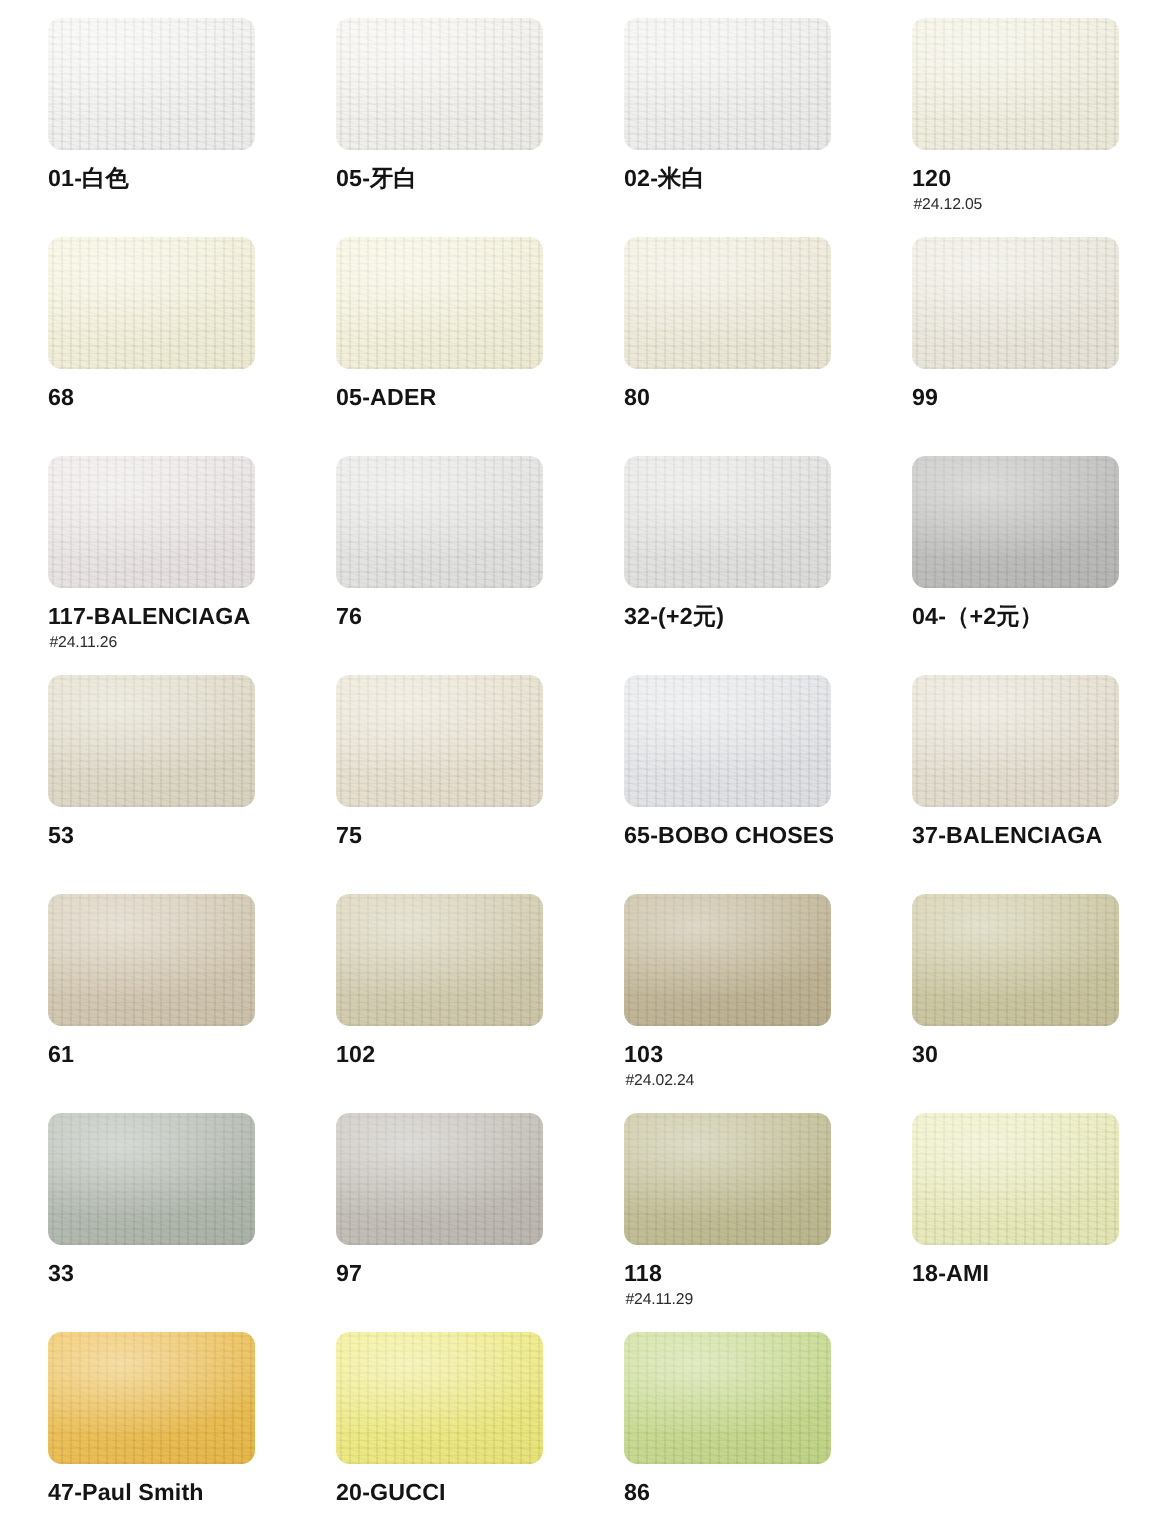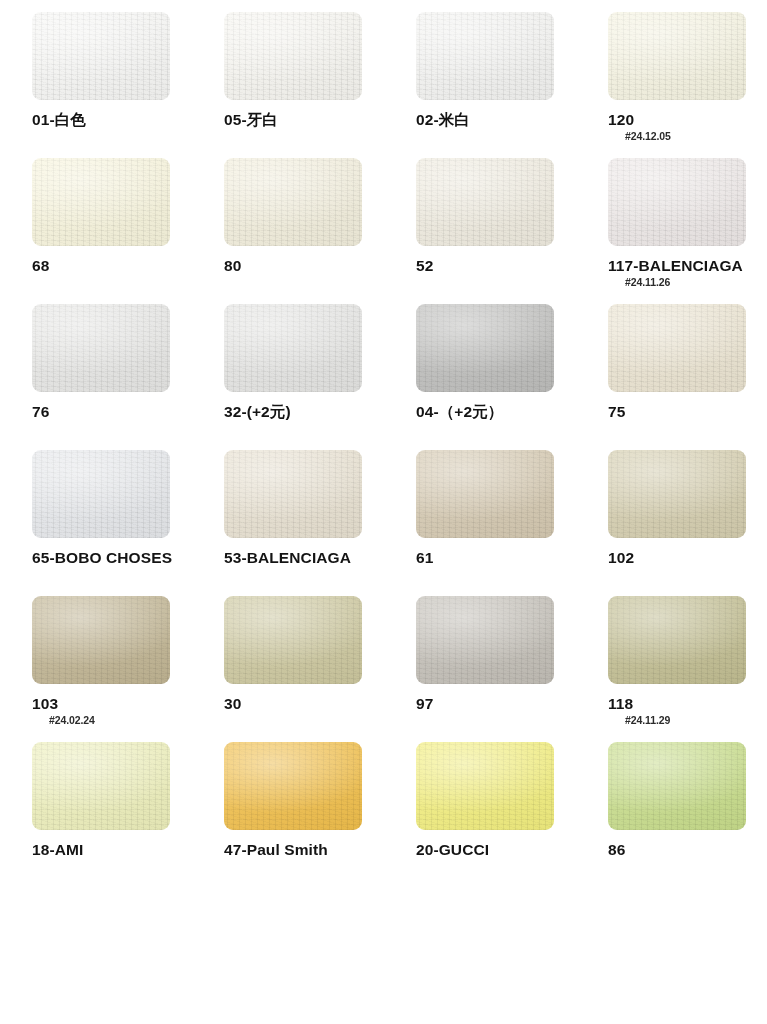--- a/index.html
+++ b/index.html
@@ -85,24 +85,24 @@
     top: 98px;
     font-size: 15.5px;
     font-weight: 700;
     letter-spacing: 0.1px;
     white-space: nowrap;
     line-height: 1.25;
     color: #141414;
   }
   .swatch-sublabel {
     position: absolute;
-    left: 17px;
+    left: 1px;
     top: 118px;
     font-size: 10.5px;
-    font-weight: 700;
+    font-weight: 400;
     letter-spacing: -0.1px;
     white-space: nowrap;
     color: #2b2b2b;
   }
   .swatch-sublabel:empty { display: none; }
 </style>
 </head>
 <body>
 
 <div id="swatch-grid">
@@ -136,32 +136,39 @@
       <div class="swatch-sublabel">#24.12.05</div>
     </div>
     <div class="swatch-cell">
       <div class="swatch-chip" style="background-color: rgb(248, 245, 221);">
         <div class="knit"></div>
         <div class="sheen"></div>
       </div>
       <div class="swatch-label">68</div>
     </div>
     <div class="swatch-cell">
+      <div class="swatch-chip" style="background-color: rgb(249, 246, 222);">
+        <div class="knit"></div>
+        <div class="sheen"></div>
+      </div>
+      <div class="swatch-label">05-ADER</div>
+    </div>
+    <div class="swatch-cell">
       <div class="swatch-chip" style="background-color: rgb(243, 239, 221);">
         <div class="knit"></div>
         <div class="sheen"></div>
       </div>
       <div class="swatch-label">80</div>
     </div>
     <div class="swatch-cell">
       <div class="swatch-chip" style="background-color: rgb(240, 236, 224);">
         <div class="knit"></div>
         <div class="sheen"></div>
       </div>
-      <div class="swatch-label">52</div>
+      <div class="swatch-label">99</div>
     </div>
     <div class="swatch-cell">
       <div class="swatch-chip" style="background-color: rgb(238, 233, 232);">
         <div class="knit"></div>
         <div class="sheen"></div>
       </div>
       <div class="swatch-label">117-BALENCIAGA</div>
       <div class="swatch-sublabel">#24.11.26</div>
     </div>
     <div class="swatch-cell">
@@ -179,39 +186,46 @@
       <div class="swatch-label">32-(+2元)</div>
     </div>
     <div class="swatch-cell">
       <div class="swatch-chip" style="background-color: rgb(191, 191, 189);">
         <div class="knit"></div>
         <div class="sheen"></div>
       </div>
       <div class="swatch-label">04-（+2元）</div>
     </div>
     <div class="swatch-cell">
+      <div class="swatch-chip" style="background-color: rgb(227, 221, 201);">
+        <div class="knit"></div>
+        <div class="sheen"></div>
+      </div>
+      <div class="swatch-label">53</div>
+    </div>
+    <div class="swatch-cell">
       <div class="swatch-chip" style="background-color: rgb(236, 229, 210);">
         <div class="knit"></div>
         <div class="sheen"></div>
       </div>
       <div class="swatch-label">75</div>
     </div>
     <div class="swatch-cell">
       <div class="swatch-chip" style="background-color: rgb(231, 233, 236);">
         <div class="knit"></div>
         <div class="sheen"></div>
       </div>
       <div class="swatch-label">65-BOBO CHOSES</div>
     </div>
     <div class="swatch-cell">
       <div class="swatch-chip" style="background-color: rgb(233, 226, 210);">
         <div class="knit"></div>
         <div class="sheen"></div>
       </div>
-      <div class="swatch-label">53-BALENCIAGA</div>
+      <div class="swatch-label">37-BALENCIAGA</div>
     </div>
     <div class="swatch-cell">
       <div class="swatch-chip" style="background-color: rgb(214, 202, 178);">
         <div class="knit"></div>
         <div class="sheen"></div>
       </div>
       <div class="swatch-label">61</div>
     </div>
     <div class="swatch-cell">
       <div class="swatch-chip" style="background-color: rgb(214, 207, 176);">
@@ -229,20 +243,27 @@
       <div class="swatch-sublabel">#24.02.24</div>
     </div>
     <div class="swatch-cell">
       <div class="swatch-chip" style="background-color: rgb(206, 201, 160);">
         <div class="knit"></div>
         <div class="sheen"></div>
       </div>
       <div class="swatch-label">30</div>
     </div>
     <div class="swatch-cell">
+      <div class="swatch-chip" style="background-color: rgb(179, 187, 176);">
+        <div class="knit"></div>
+        <div class="sheen"></div>
+      </div>
+      <div class="swatch-label">33</div>
+    </div>
+    <div class="swatch-cell">
       <div class="swatch-chip" style="background-color: rgb(196, 192, 184);">
         <div class="knit"></div>
         <div class="sheen"></div>
       </div>
       <div class="swatch-label">97</div>
     </div>
     <div class="swatch-cell">
       <div class="swatch-chip" style="background-color: rgb(195, 191, 147);">
         <div class="knit"></div>
         <div class="sheen"></div>

